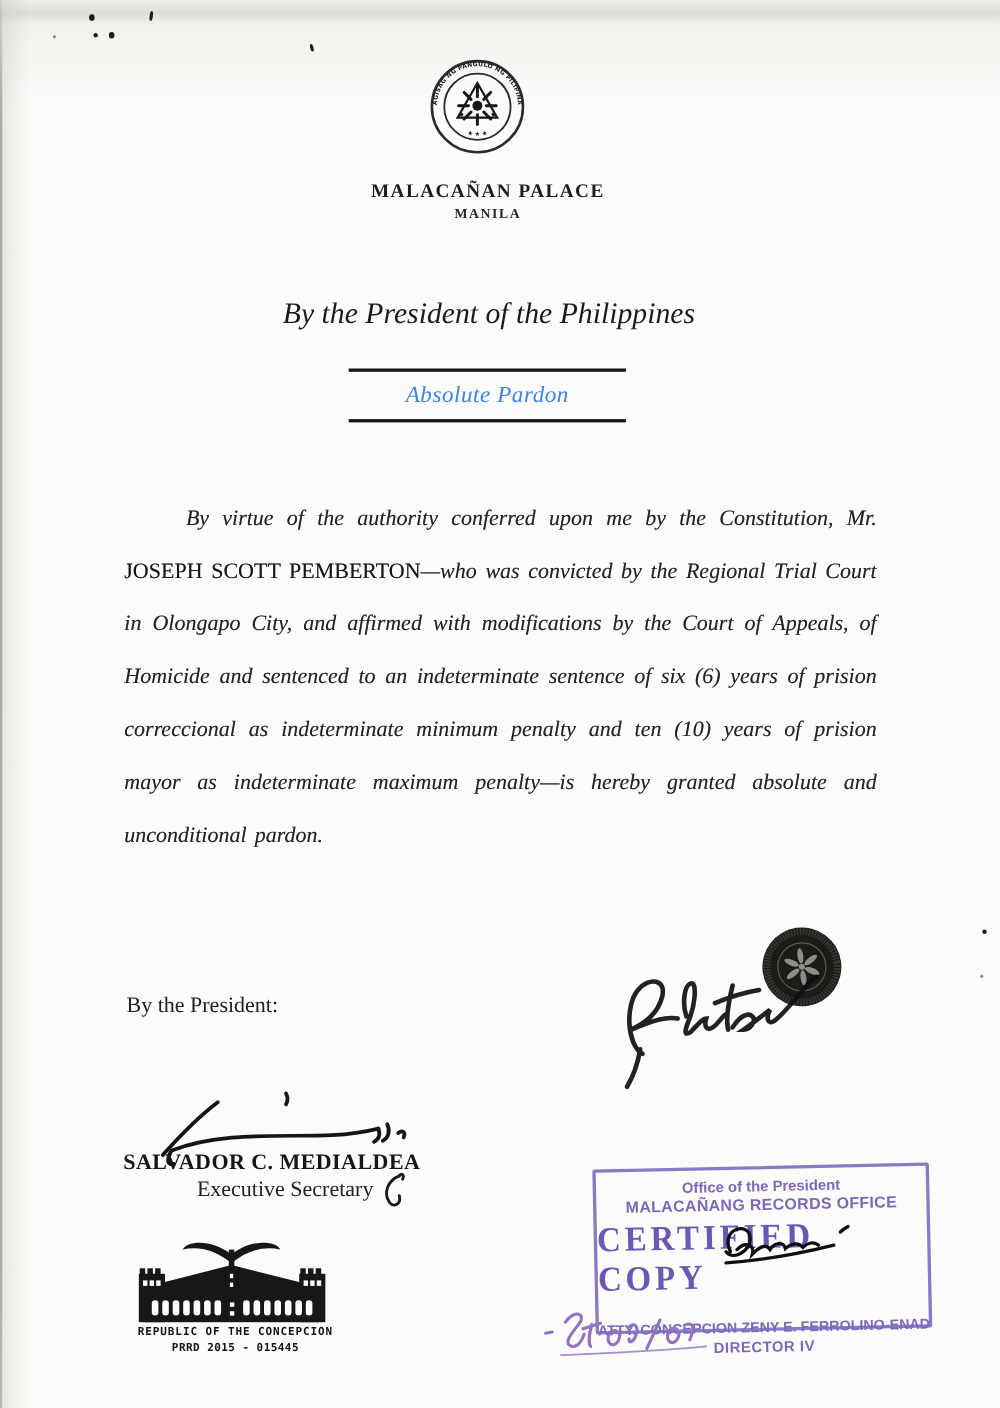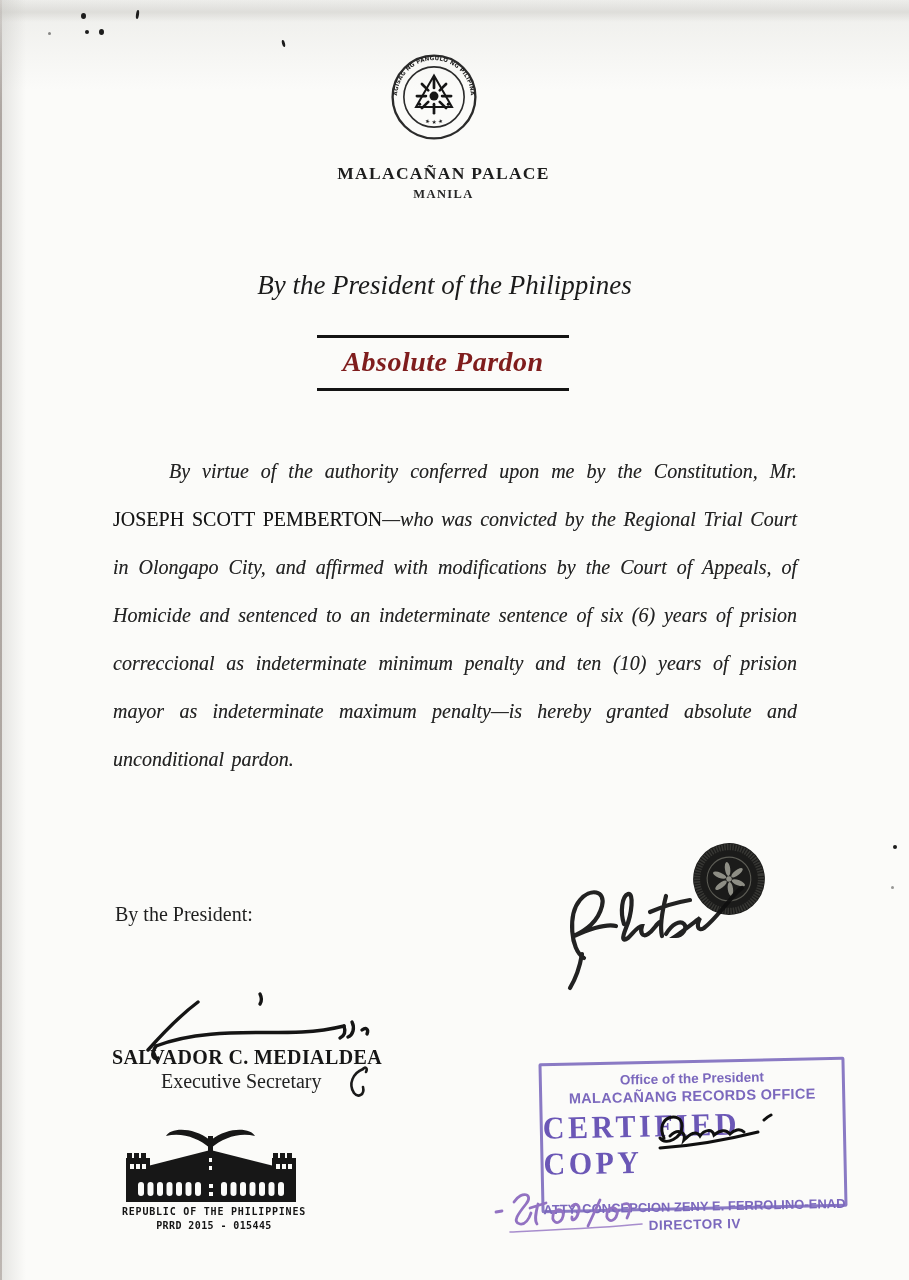--- a/index.html
+++ b/index.html
@@ -23,38 +23,38 @@
   .seal-top{position:absolute;left:389px;top:52px;width:90px;height:90px;}
   .palace{position:absolute;left:0;right:0;top:163px;text-align:center;
     font-size:17.5px;letter-spacing:1.3px;color:#1d1d1d;transform:translateX(-11px);font-weight:600;}
   .manila{position:absolute;left:0;right:0;top:187px;text-align:center;
     font-size:12.5px;letter-spacing:1.4px;color:#262626;transform:translateX(-11px);font-weight:600;}
   .byline{position:absolute;left:0;right:0;top:270px;text-align:center;
     font-style:italic;font-size:27px;color:#1b1b1b;transform:translateX(-10px);}
   .heading-box{position:absolute;left:317px;top:335px;width:252px;
     border-top:3.5px solid #141414;border-bottom:3.5px solid #141414;
     padding:8px 0 10px;text-align:center;}
-  .heading{font-style:italic;font-weight:bold;font-size:28px;color:#7f1d1d;letter-spacing:.5px;}
+  .heading{font-style:italic;font-weight:normal;font-size:21px;color:#3b82f6;letter-spacing:.5px;}
   
   .bodytext{position:absolute;left:113px;top:447px;width:684px;
     font-style:italic;font-size:20px;line-height:48px;color:#232323;
     text-align:justify;word-spacing:2.5px;text-shadow:0 0 .4px rgba(20,20,20,.4);}
   .bodytext p{margin:0;text-indent:56px;}
   .bodytext p.p2{margin-top:12px;}
   .bold-name{font-style:normal;font-weight:normal;color:#151515;}
   .bodytext sup{font-size:12px;line-height:0;}
   
   .bypres{position:absolute;left:115px;top:903px;font-size:20px;color:#1f1f1f;}
   .sig{position:absolute;}
   .sig-duterte{left:558px;top:862px;width:200px;height:135px;}
   .seal-dark{position:absolute;left:690px;top:840px;width:78px;height:78px;transform:rotate(-8deg);}
   .sig-medialdea{left:138px;top:986px;width:235px;height:75px;}
   .sec-name{position:absolute;left:112px;top:1046px;font-size:20px;font-weight:bold;
     letter-spacing:.4px;color:#161616;}
-  .sec-title{position:absolute;left:161px;top:1070px;font-size:20px;color:#222;}
+  .sec-title{position:absolute;left:179px;top:1070px;font-size:20px;color:#222;}
   .paraph{position:absolute;left:344px;top:1064px;width:26px;height:36px;}
   
   .building{position:absolute;left:126px;top:1126px;width:170px;height:82px;}
   .footer-line{position:absolute;left:114px;width:200px;text-align:center;
     font-family:"DejaVu Sans Mono", monospace;font-weight:bold;color:#141414;}
   .footer-line1{top:1206px;font-size:10px;letter-spacing:.8px;}
   .footer-line2{top:1220px;font-size:10px;letter-spacing:.4px;}
   
   .stamp{position:absolute;left:540px;top:1060px;width:300px;height:144px;
     border:3px solid #8a7ac4;border-radius:2px;transform:rotate(-1.2deg);
@@ -213,21 +213,21 @@
         <rect x="83" y="66" width="4" height="4"></rect>
       <rect x="95" y="56" width="6" height="14" rx="3"></rect>
         <rect x="104.5" y="56" width="6" height="14" rx="3"></rect>
       <rect x="114" y="56" width="6" height="14" rx="3"></rect>
         <rect x="123.5" y="56" width="6" height="14" rx="3"></rect>
       <rect x="133" y="56" width="6" height="14" rx="3"></rect>
         <rect x="142.5" y="56" width="6" height="14" rx="3"></rect>
       <rect x="152" y="56" width="6" height="14" rx="3"></rect>
     </g>
   </svg>
-  <div class="footer-line footer-line1">REPUBLIC OF THE PHILIPPINES</div>
+  <div class="footer-line footer-line1">REPUBLIC OF THE CONCEPCION</div>
   <div class="footer-line footer-line2">PRRD 2015 - 015445</div>
 
   <div class="stamp">
     <div class="office">Office of the President</div>
     <div class="records">MALACAÑANG RECORDS OFFICE</div>
     <div class="certified">CERTIFIED COPY</div>
     <div class="attorney">ATTY. CONCEPCION ZENY E. FERROLINO-ENAD</div>
     <div class="director">DIRECTOR IV</div>
   </div>
 

